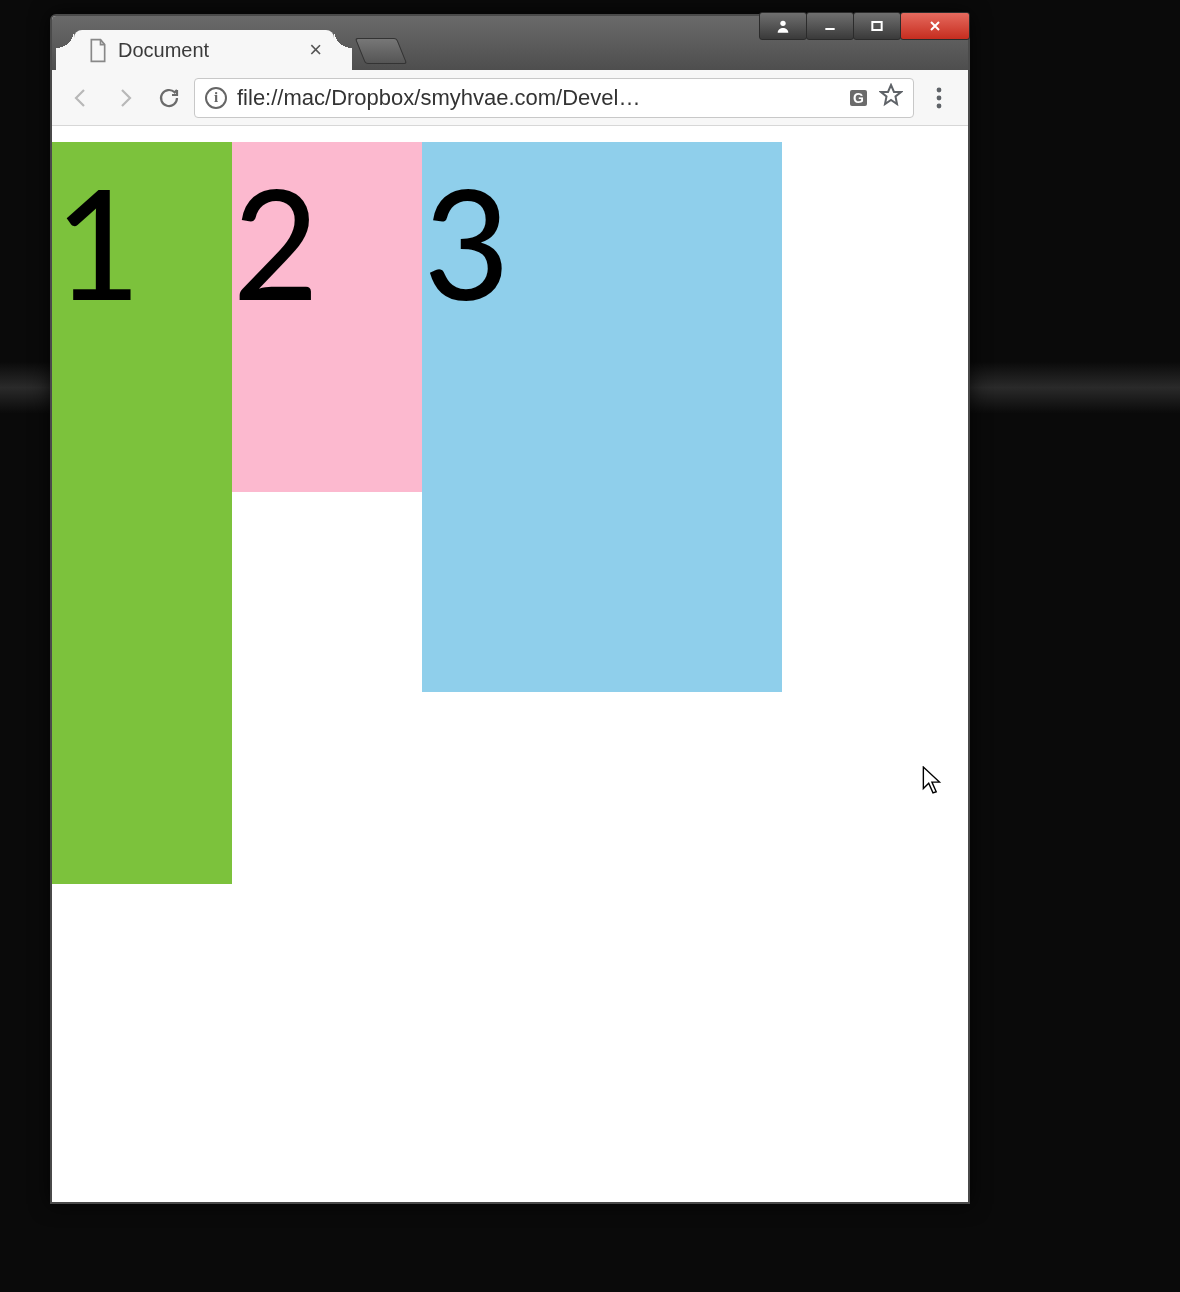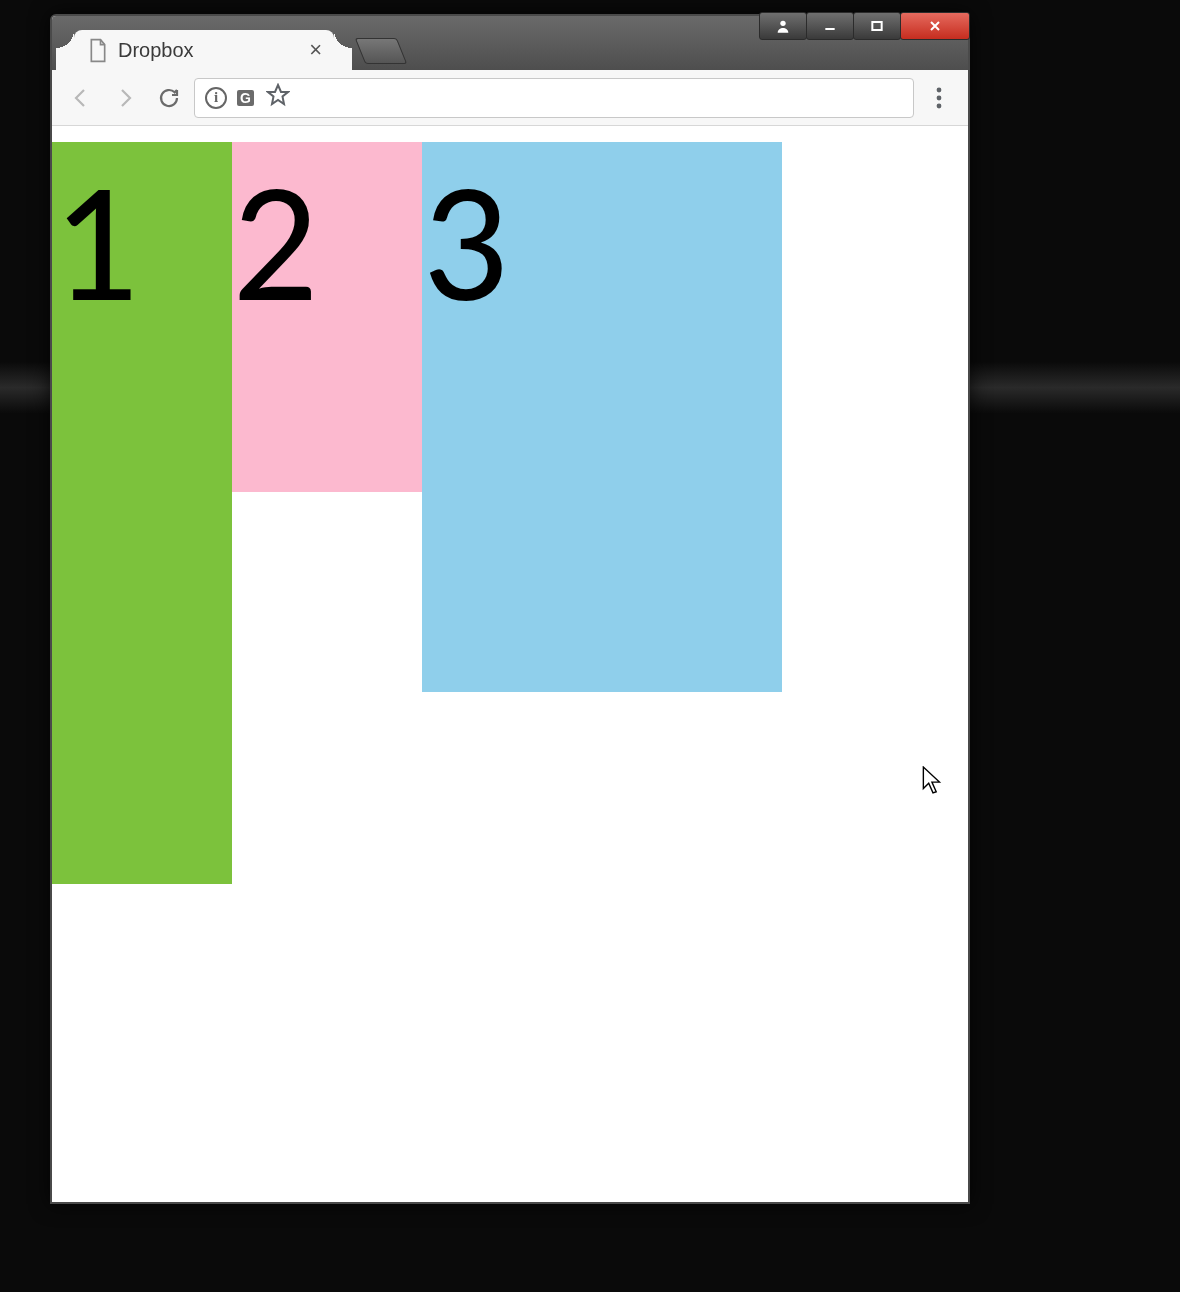--- a/index.html
+++ b/index.html
@@ -240,21 +240,21 @@
   </div>
 
   <div class="tabstrip">
     <div class="tab">
       <span class="favicon">
         <svg viewBox="0 0 24 30">
             <path d="M4 2h11l5 6v20H4z" fill="none" stroke="#888" stroke-width="2"></path>
             <path d="M15 2v6h5" fill="none" stroke="#888" stroke-width="2"></path>
           </svg>
       </span>
-      <span>Dropbox</span>
+      <span>Document</span>
       <span class="tabclose">×</span>
     </div>
     <div class="newtab"></div>
   </div>
 
   <div class="toolbar">
     <div class="navbtn disabled">
       <svg viewBox="0 0 24 24">
           <path d="M15 4l-8 8 8 8"></path>
         </svg>
@@ -265,20 +265,21 @@
         </svg>
     </div>
     <div class="navbtn">
       <svg viewBox="0 0 24 24">
           <path d="M20 12a8 8 0 1 1-2.34-5.66L20 4"></path>
           <path d="M20 4v5h-5"></path>
         </svg>
     </div>
     <div class="omnibox">
       <span class="omni-info">i</span>
+      <span class="omni-text">file://mac/Dropbox/smyhvae.com/Devel…</span>
       <span class="omni-right">
         <span class="gx">G</span>
         <span>
           <svg viewBox="0 0 24 24">
               <path d="M12 2l3 7h7l-5.5 4.5L18 21l-6-4-6 4 1.5-7.5L2 9h7z" fill="none" stroke="#5f6368" stroke-width="2"></path>
             </svg>
         </span>
       </span>
     </div>
     <div class="menu">

